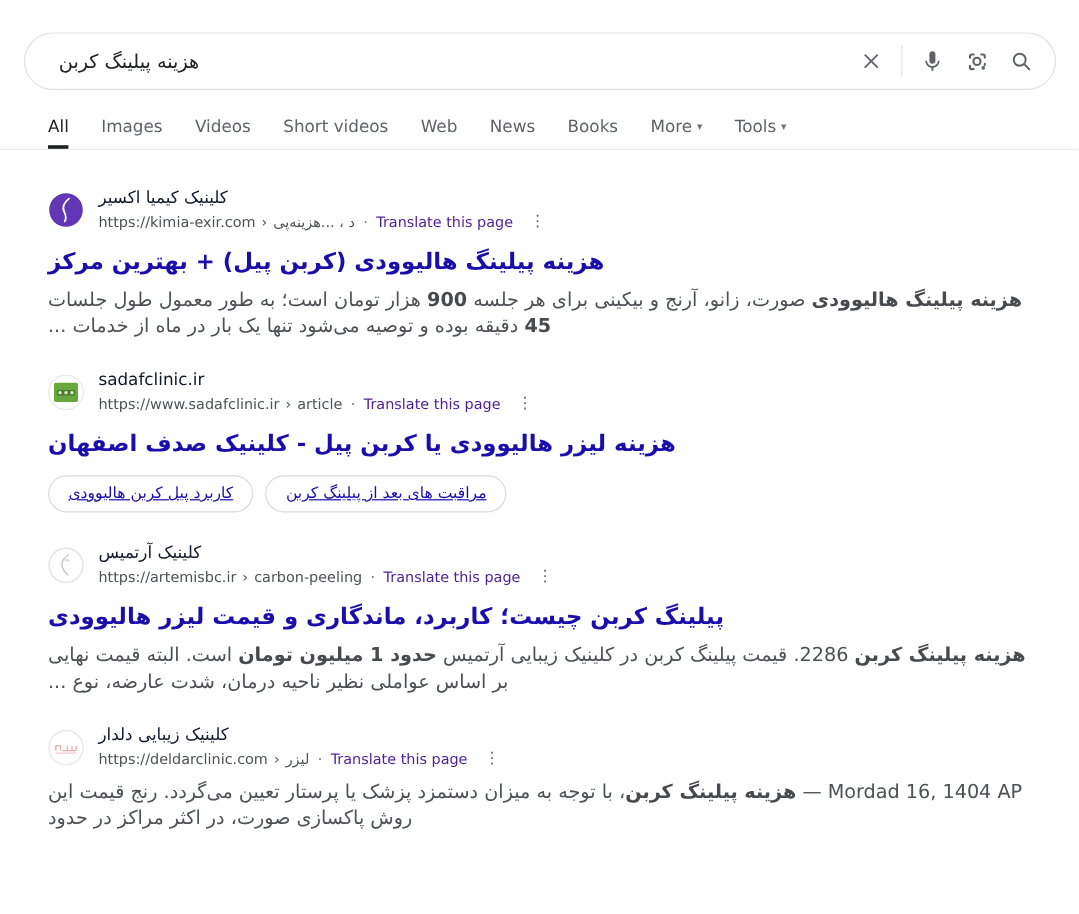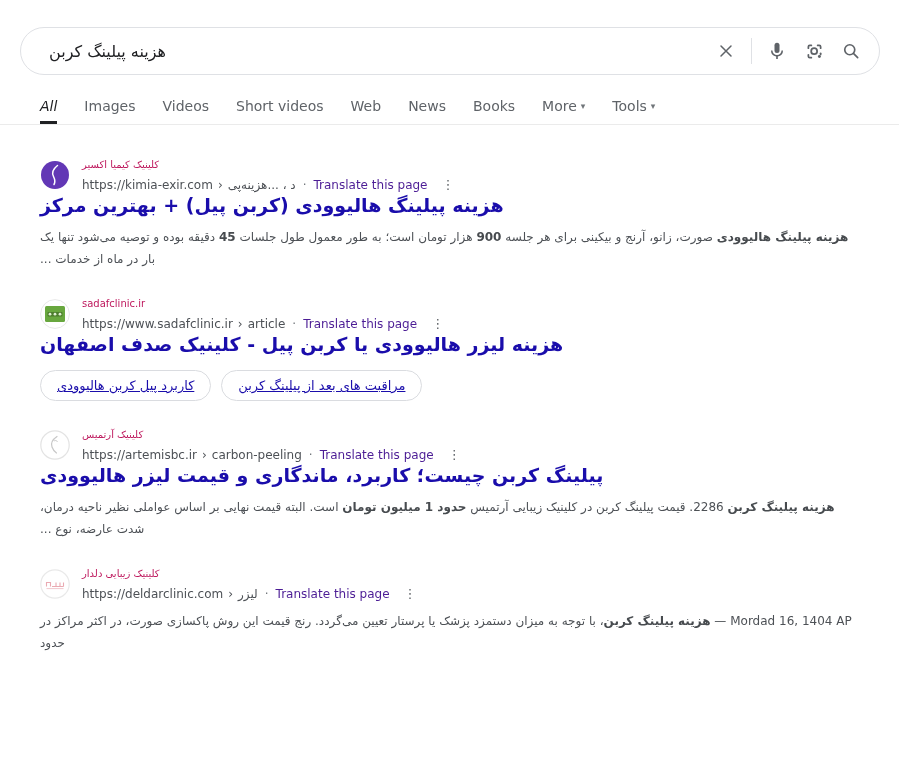--- a/index.html
+++ b/index.html
@@ -15,40 +15,40 @@
   }
   .query { font-size: 16px; color: #202124; direction: rtl; }
   .sb-icons { display: flex; align-items: center; }
   .sb-icon { width: 24px; height: 24px; display: flex; align-items: center; justify-content: center; cursor: pointer; margin-left: 13px; }
   .sb-divider { width: 1px; height: 26px; background: #dfe1e5; margin-left: 13px; }
 
   
   .tabs { display: flex; align-items: flex-end; padding-left: 40px; margin-top: 23px; border-bottom: 1px solid #ebebeb; }
   .tab { display: flex; align-items: center; gap: 4px; margin-right: 27px; padding-bottom: 10px;
          font-size: 14px; color: #5f6368; text-decoration: none; cursor: pointer; white-space: nowrap; }
-  .tab.active { color: #202124; border-bottom: 3px solid #202124; padding-bottom: 7px; font-style: italic; }
+  .tab.active { color: #202124; border-bottom: 3px solid #202124; padding-bottom: 7px; }
   .caret { font-size: 9px; color: #70757a; line-height: 1; }
 
   
   .results { padding: 0 39px 0 40px; margin-top: 31px; }
   .result { margin-bottom: 25px; }
   .result-header { display: flex; align-items: center; gap: 12px; text-decoration: none; color: inherit; cursor: pointer; }
   .favicon { width: 30px; height: 30px; flex: 0 0 30px; display: flex; align-items: center; justify-content: center; }
   .site-block { display: flex; flex-direction: column; gap: 3px; }
-  .site-name { font-size: 10px; color: #be185d; direction: rtl; align-self: flex-start; line-height: 18px; }
+  .site-name { font-size: 14px; color: #0f172a; direction: rtl; align-self: flex-start; line-height: 18px; }
   .url-row { display: flex; align-items: center; gap: 5px; font-size: 12px; color: #4d5156; line-height: 16px; }
   .crumb { direction: rtl; unicode-bidi: isolate; }
   .dot-sep { color: #70757a; margin: 0 2px; }
   .translate { color: #4c1d95; cursor: pointer; }
   .kebab { color: #5f6368; font-size: 13px; margin-left: 9px; cursor: pointer; letter-spacing: 0; }
   .result-title {
-    display: block; font-size: 19px; font-weight: 700; line-height: 25px;
+    display: block; margin-top: 13px; font-size: 19px; font-weight: 700; line-height: 25px;
     color: #1a0dab; direction: rtl; text-align: left; text-decoration: none; cursor: pointer;
   }
-  .snippet { margin-top: 8px; font-size: 12px; line-height: 22px; color: #4d5156; direction: rtl; text-align: left; max-width: 820px; }
+  .snippet { margin-top: 8px; font-size: 16px; line-height: 22px; color: #4d5156; direction: rtl; text-align: left; max-width: 820px; }
   .snippet .bold { font-weight: 700; color: #474b4f; }
   .chips-row { display: flex; gap: 10px; margin-top: 13px; }
   .chip {
     border: 1px solid #dadce0; border-radius: 17px; padding: 7px 16px;
     font-size: 13px; color: #1a0dab; direction: rtl; cursor: pointer; white-space: nowrap; text-decoration: underline;
   }
 </style>
 </head>
 <body>
 

